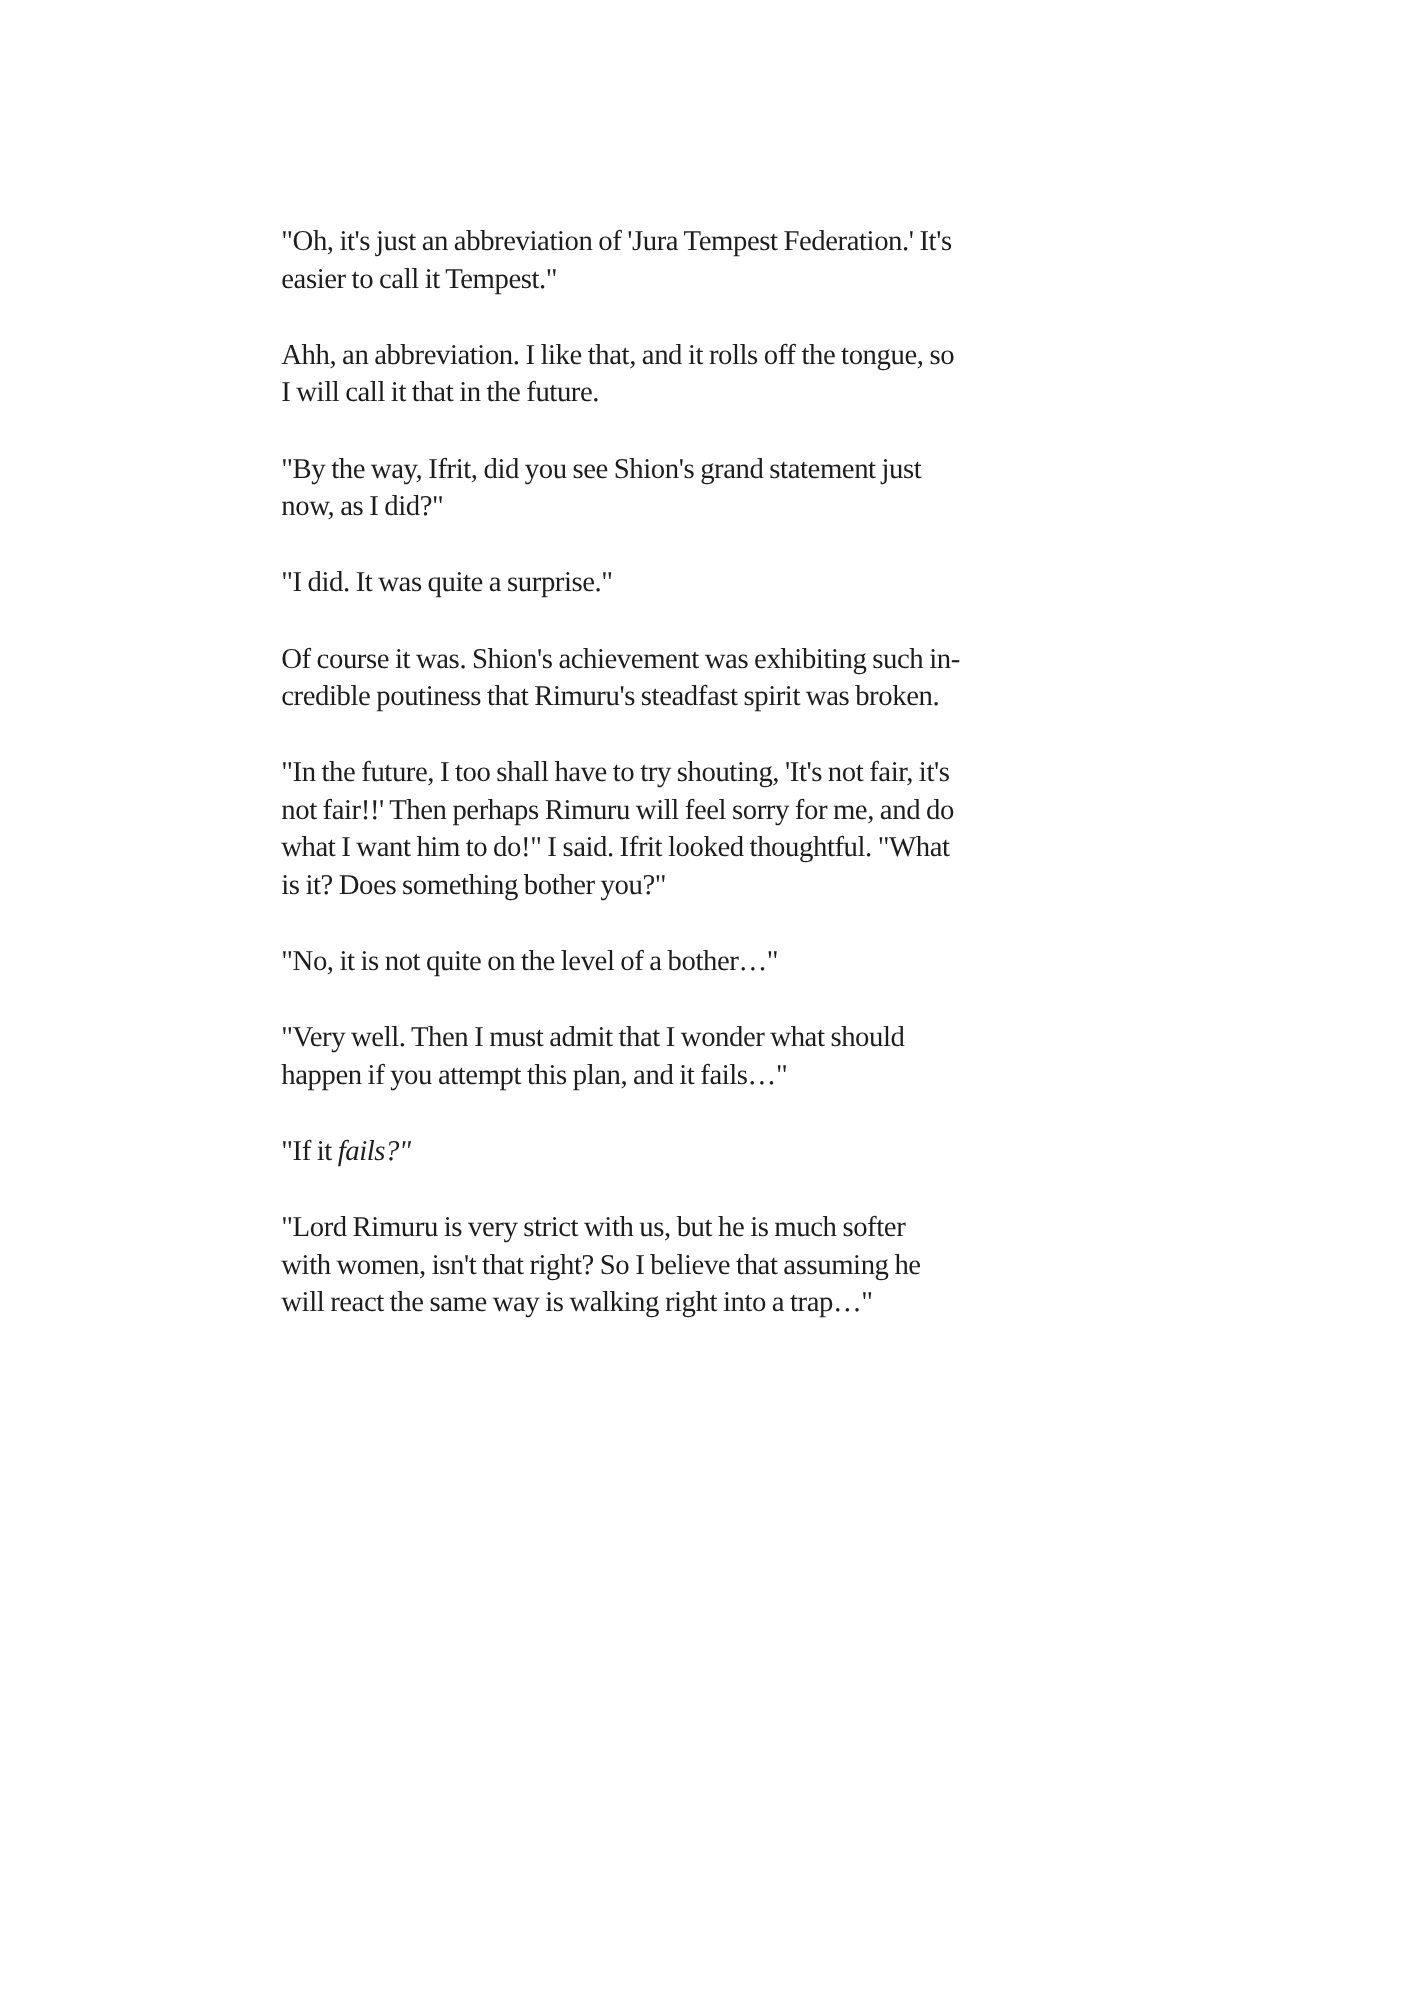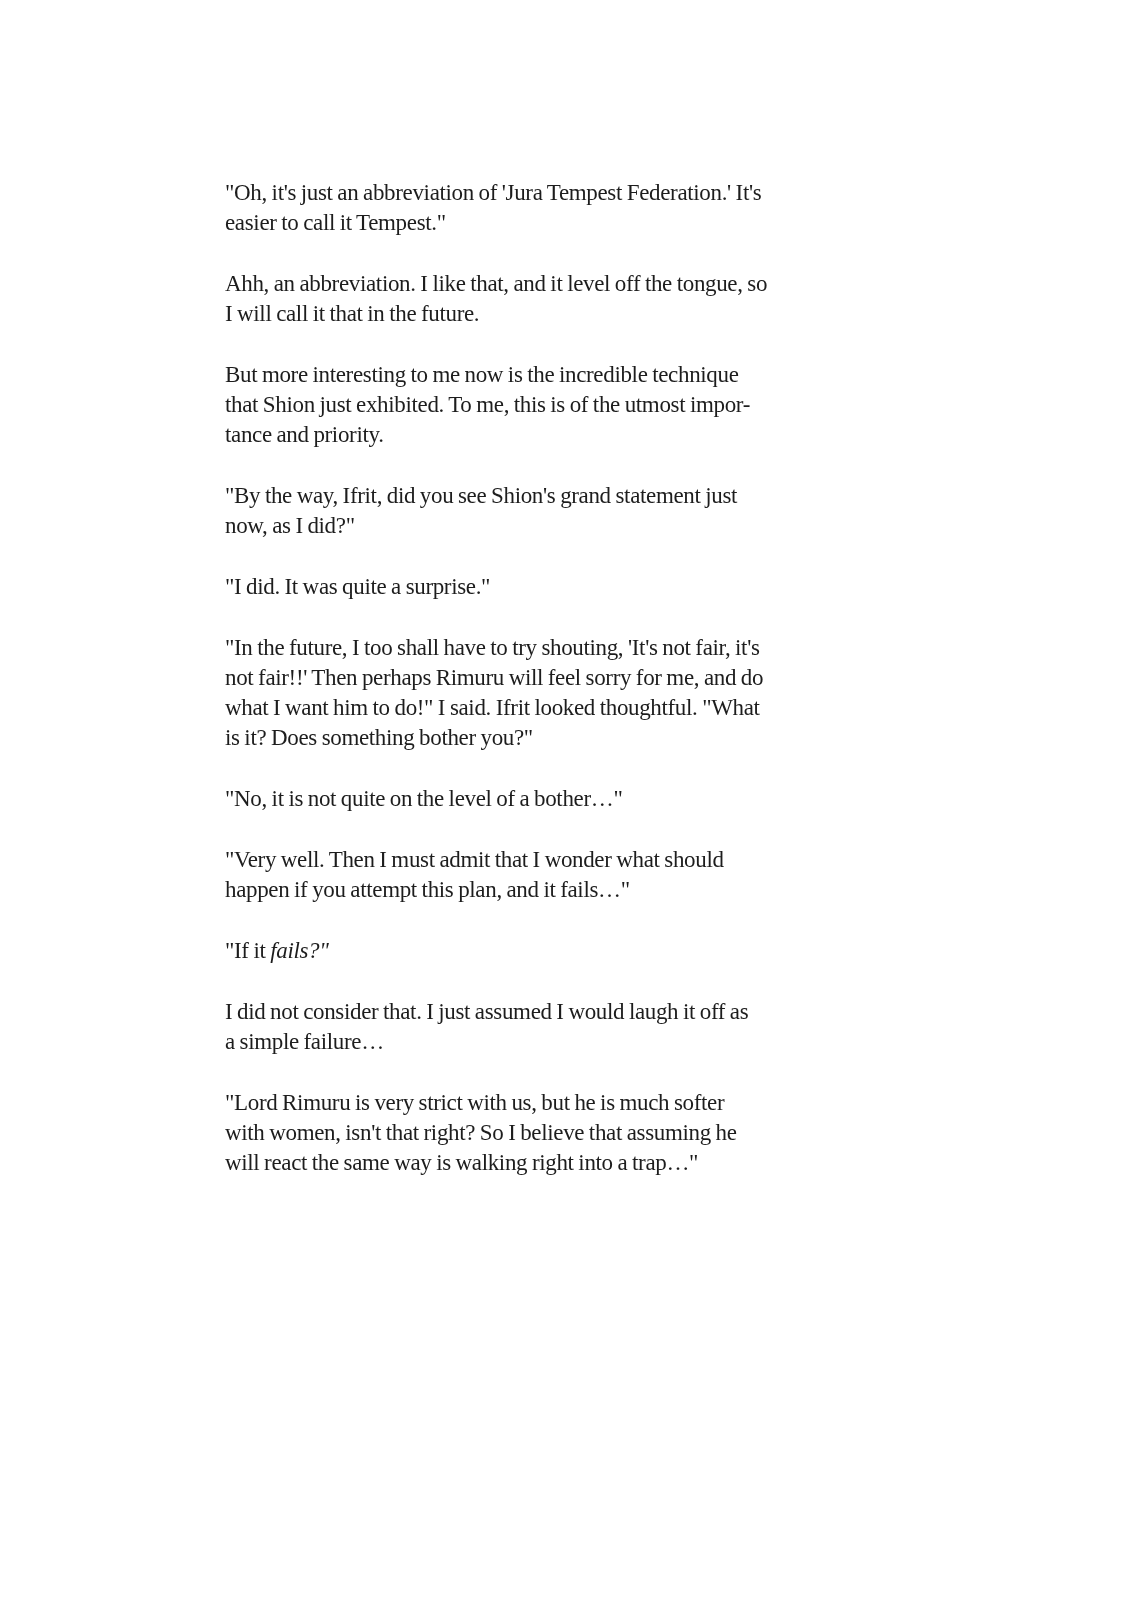--- a/index.html
+++ b/index.html
@@ -34,35 +34,32 @@
     font-style: italic;
   }
 </style>
 </head>
 <body>
 
 <div class="page">
   <div class="text-block">
     <p>"Oh, it's just an abbreviation of 'Jura Tempest Federation.' It's
 easier to call it Tempest."</p>
-    <p>Ahh, an abbreviation. I like that, and it level off the tongue, so
+    <p>Ahh, an abbreviation. I like that, and it rolls off the tongue, so
 I will call it that in the future.</p>
-    <p>But more interesting to me now is the incredible technique
-that Shion just exhibited. To me, this is of the utmost impor-
-tance and priority.</p>
     <p>"By the way, Ifrit, did you see Shion's grand statement just
 now, as I did?"</p>
     <p>"I did. It was quite a surprise."</p>
+    <p>Of course it was. Shion's achievement was exhibiting such in-
+credible poutiness that Rimuru's steadfast spirit was broken.</p>
     <p>"In the future, I too shall have to try shouting, 'It's not fair, it's
 not fair!!' Then perhaps Rimuru will feel sorry for me, and do
 what I want him to do!" I said. Ifrit looked thoughtful. "What
 is it? Does something bother you?"</p>
     <p>"No, it is not quite on the level of a bother…"</p>
     <p>"Very well. Then I must admit that I wonder what should
 happen if you attempt this plan, and it fails…"</p>
     <p><span>"If it </span><span class="it">fails?"</span></p>
-    <p>I did not consider that. I just assumed I would laugh it off as
-a simple failure…</p>
     <p>"Lord Rimuru is very strict with us, but he is much softer
 with women, isn't that right? So I believe that assuming he
 will react the same way is walking right into a trap…"</p>
   </div>
 </div>
 
 </body></html>

